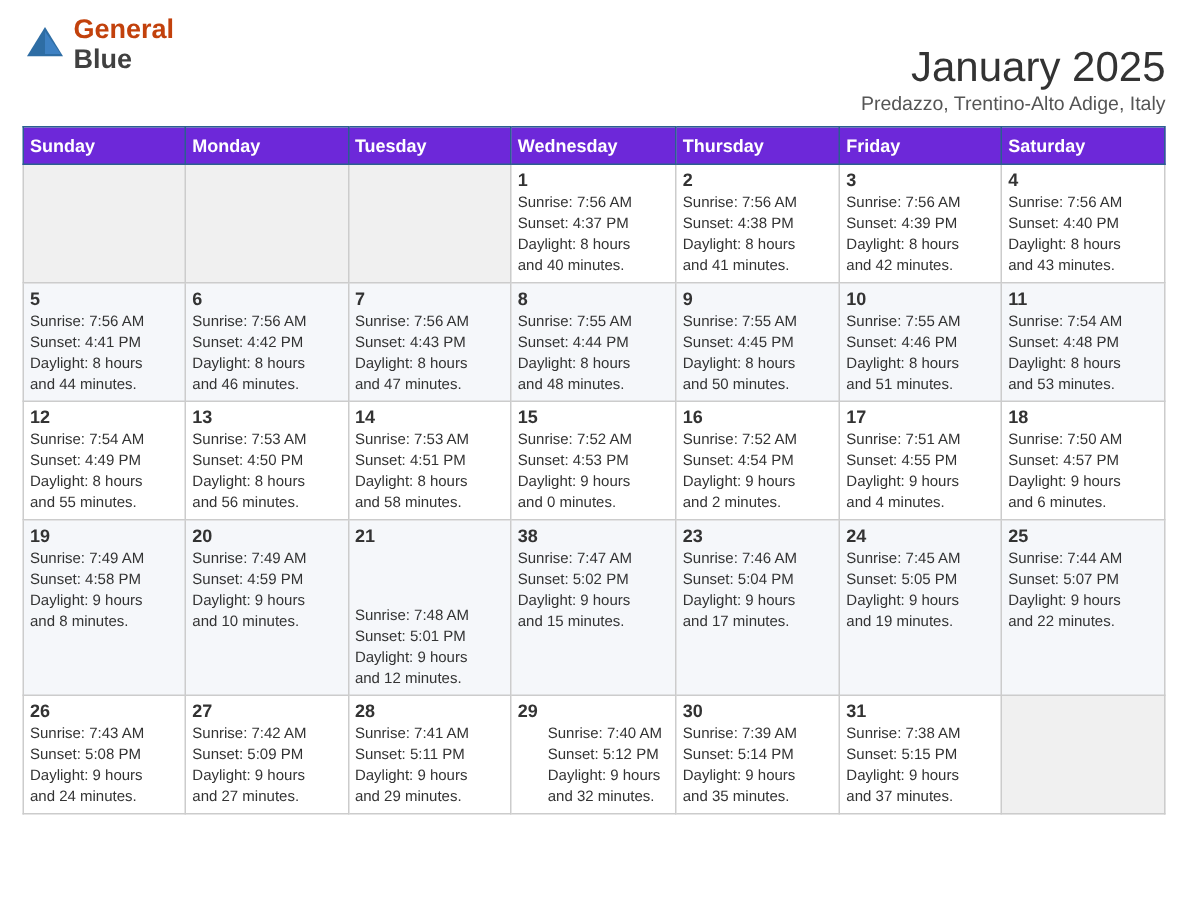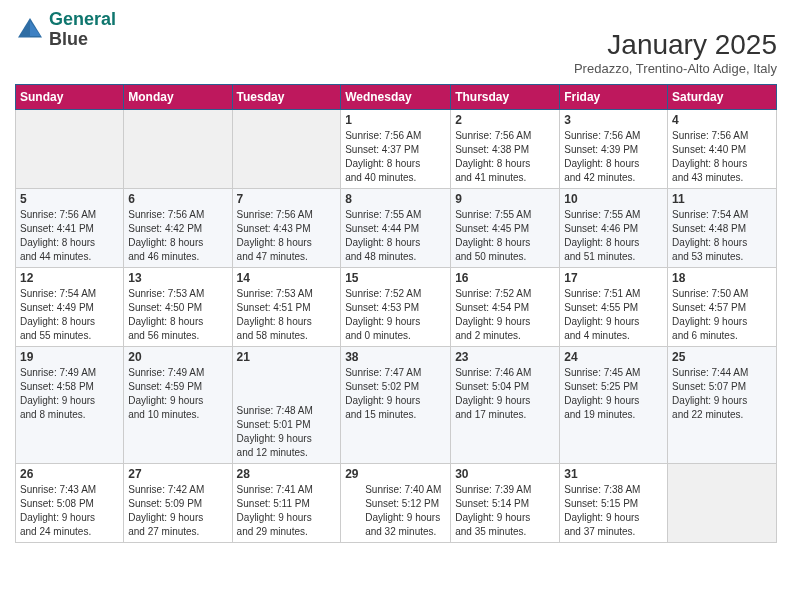--- a/index.html
+++ b/index.html
@@ -27,21 +27,21 @@
       align-items: center;
       gap: 4px;
     }
     .logo-text {
       font-size: 18px;
       font-weight: bold;
       color: #1a3a5c;
       line-height: 1.1;
     }
     .logo-text span {
-      color: #0f766e;
+      color: #c2410c;
     }
     .logo-icon {
       width: 30px;
       height: 30px;
     }
     .title-block {
       text-align: right;
       margin-top: 19px;
     }
     .month-title {
@@ -52,21 +52,21 @@
     .subtitle {
       font-size: 13px;
       color: #555;
     }
     .calendar {
       width: 100%;
       border-collapse: collapse;
       border: 1px solid #ccc;
     }
     .calendar th {
-      background: #be185d;
+      background: #6d28d9;
       color: #fff;
       font-size: 12px;
       font-weight: bold;
       padding: 5px 4px;
       text-align: left;
       border: 1px solid #2a5f90;
     }
     .calendar td {
       border: 1px solid #ccc;
       vertical-align: top;
@@ -300,21 +300,21 @@
           <td>
             <span class="day-number">23</span>
             <div class="day-info" style="white-space: pre-line;">Sunrise: 7:46 AM
 Sunset: 5:04 PM
 Daylight: 9 hours
 and 17 minutes.</div>
           </td>
           <td>
             <span class="day-number">24</span>
             <div class="day-info" style="white-space: pre-line;">Sunrise: 7:45 AM
-Sunset: 5:25 PM
+Sunset: 5:05 PM
 Daylight: 9 hours
 and 19 minutes.</div>
           </td>
           <td>
             <span class="day-number">25</span>
             <div class="day-info" style="white-space: pre-line;">Sunrise: 7:44 AM
 Sunset: 5:07 PM
 Daylight: 9 hours
 and 22 minutes.</div>
           </td>

